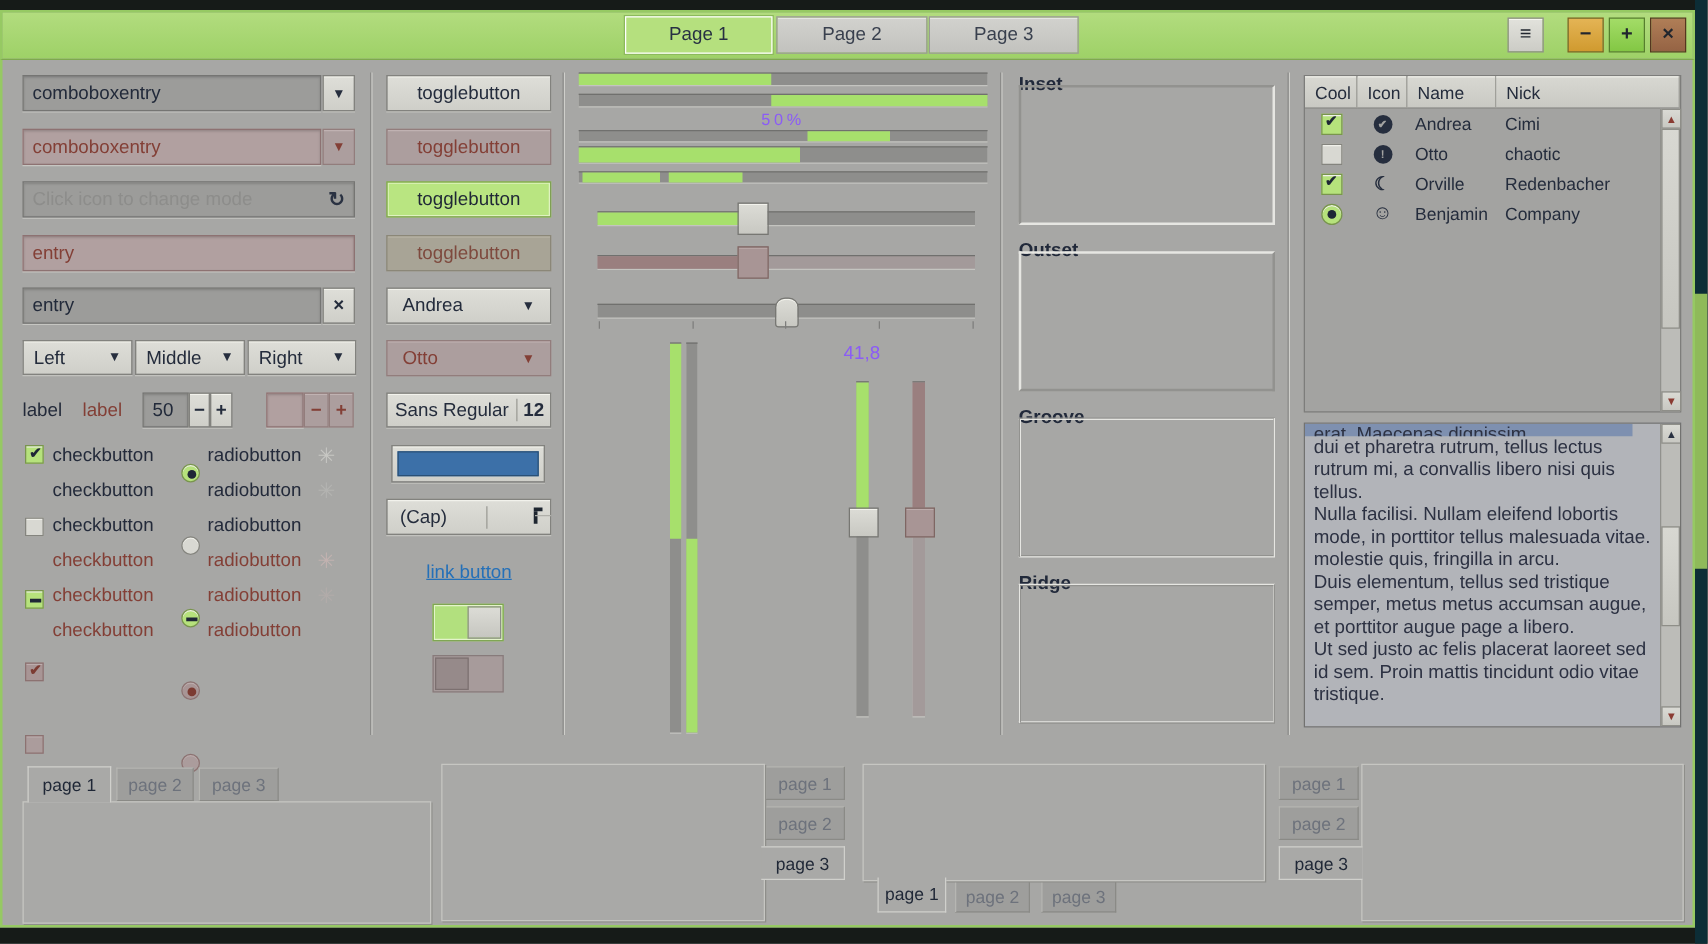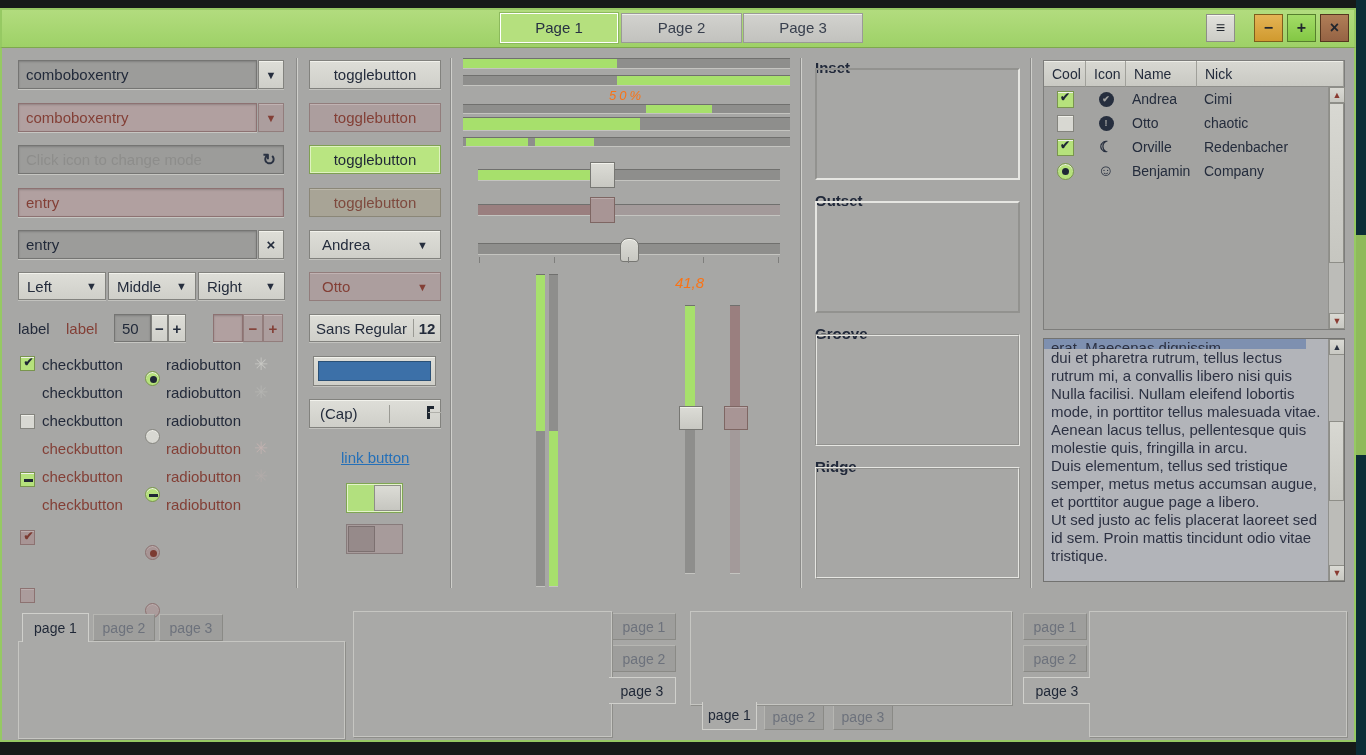--- a/index.html
+++ b/index.html
@@ -57,21 +57,21 @@
   .pfill{position:absolute;left:0;top:0;height:100%;background:#a7e06c;}
   .pfill.right{left:auto;right:0;}
   
   .strack{background:#8e8e8c;border-top:1px solid #70706e;box-shadow:0 1px 0 #c4c4c0;position:absolute;}
   .strack.dis{background:#a39a9a;}
   .sfill{position:absolute;left:0;top:0;height:100%;background:#a7e06c;}
   .sfill.brown{background:#9a7f7f;}
   .handle{position:absolute;background:linear-gradient(#dcdcd6,#c8c8c2);border:1px solid #77777 3;border:1px solid #777773;box-shadow:inset 0 1px 0 #f2f2ec;}
   .handle.brown{background:#a89595;border-color:#7e6663;box-shadow:inset 0 1px 0 #bcabab;}
   .tick{position:absolute;width:1px;height:6px;background:#7e7e7c;}
-  .faint{color:#f97316;font-style:italic;}
+  .faint{color:#8b5cf6;}
   
   .frame-label{font-size:15px;font-weight:bold;color:#21293a;}
   .framebox{position:absolute;width:205px;height:112px;}
   .f-inset{border:2px inset #e6e6e2;}
   .f-outset{border:2px outset #e6e6e2;}
   .f-groove{border:2px groove #e6e6e2;}
   .f-ridge{border:2px ridge #e6e6e2;}
   
   #tbl{left:1043px;top:60px;width:302px;height:270px;background:#a3a3a1;border:1px solid #7d7d7b;}
   .th{height:26px;background:linear-gradient(#d8d8d2,#c9c9c3);border-right:1px solid #a0a09a;border-bottom:1px solid #8e8e8a;box-shadow:inset 0 1px 0 #eeeee8;font-size:14px;color:#242c3c;display:flex;align-items:center;padding-left:8px;box-sizing:border-box;cursor:pointer;}
@@ -379,23 +379,23 @@
     <div class="sthumb" style="position:absolute;top:16px;left:0;right:0;height:160px;"></div>
     <div class="sbtn" style="position:absolute;bottom:0;">▼</div>
   </div>
 </div>
 
 <div class="abs" id="txt">
   <div class="tline tsel" style="width:262px;box-sizing:border-box;">erat. Maecenas dignissim,</div>
   <div style="width:286px;">
     <div class="tline">dui et pharetra rutrum, tellus lectus</div>
     <div class="tline">rutrum mi, a convallis libero nisi quis</div>
+    <div class="tline">tellus.</div>
     <div class="tline">Nulla facilisi. Nullam eleifend lobortis</div>
     <div class="tline">mode, in porttitor tellus malesuada vitae.</div>
-    <div class="tline">Aenean lacus tellus, pellentesque quis</div>
     <div class="tline">molestie quis, fringilla in arcu.</div>
     <div class="tline">Duis elementum, tellus sed tristique</div>
     <div class="tline">semper, metus metus accumsan augue,</div>
     <div class="tline">et porttitor augue page a libero.</div>
     <div class="tline">Ut sed justo ac felis placerat laoreet sed</div>
     <div class="tline">id sem. Proin mattis tincidunt odio vitae</div>
     <div class="tline">tristique.</div>
   </div>
   <div class="abs sbar" style="right:0;top:0;width:16px;bottom:0;">
     <div class="sbtn" style="position:absolute;top:0;color:#2a3242;">▲</div>

